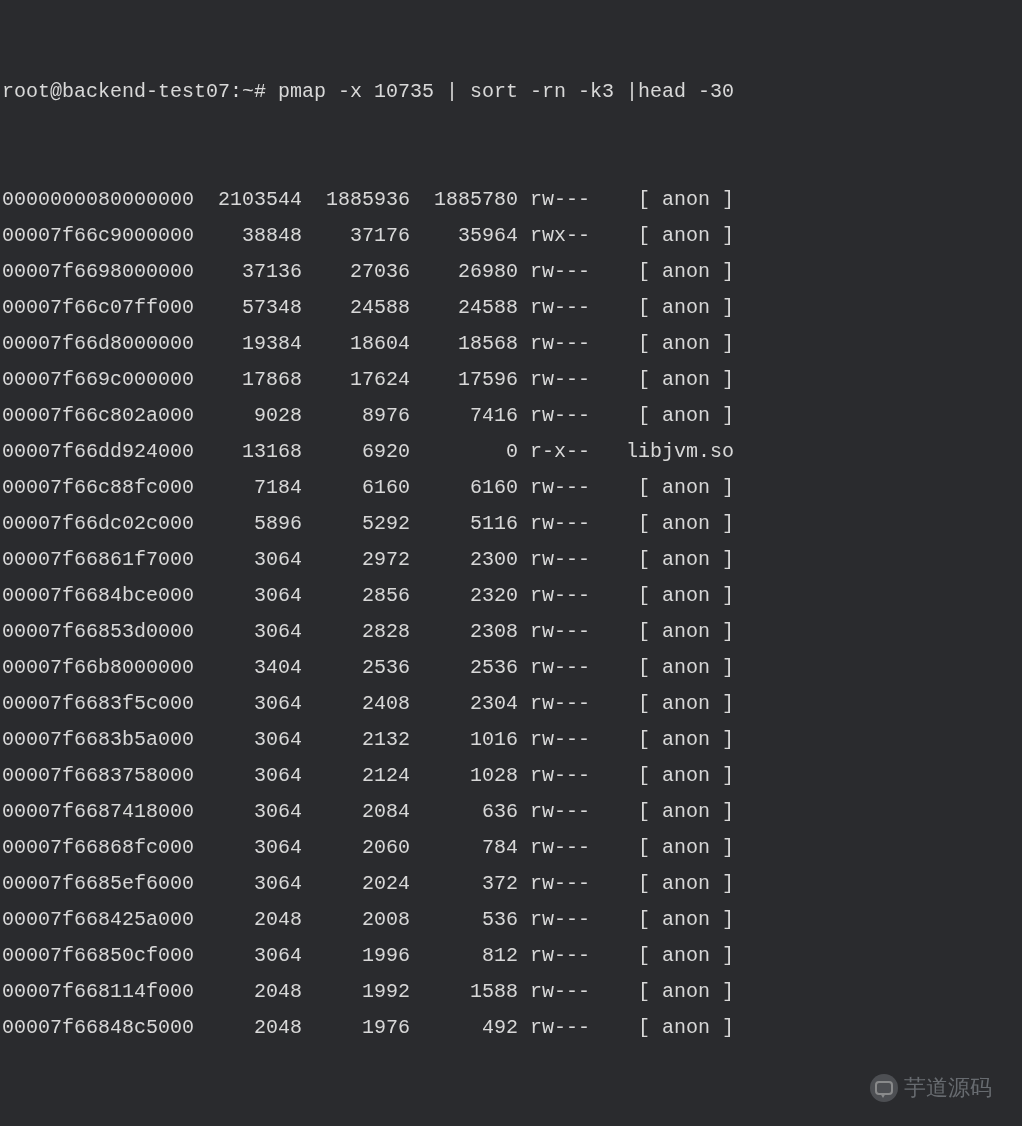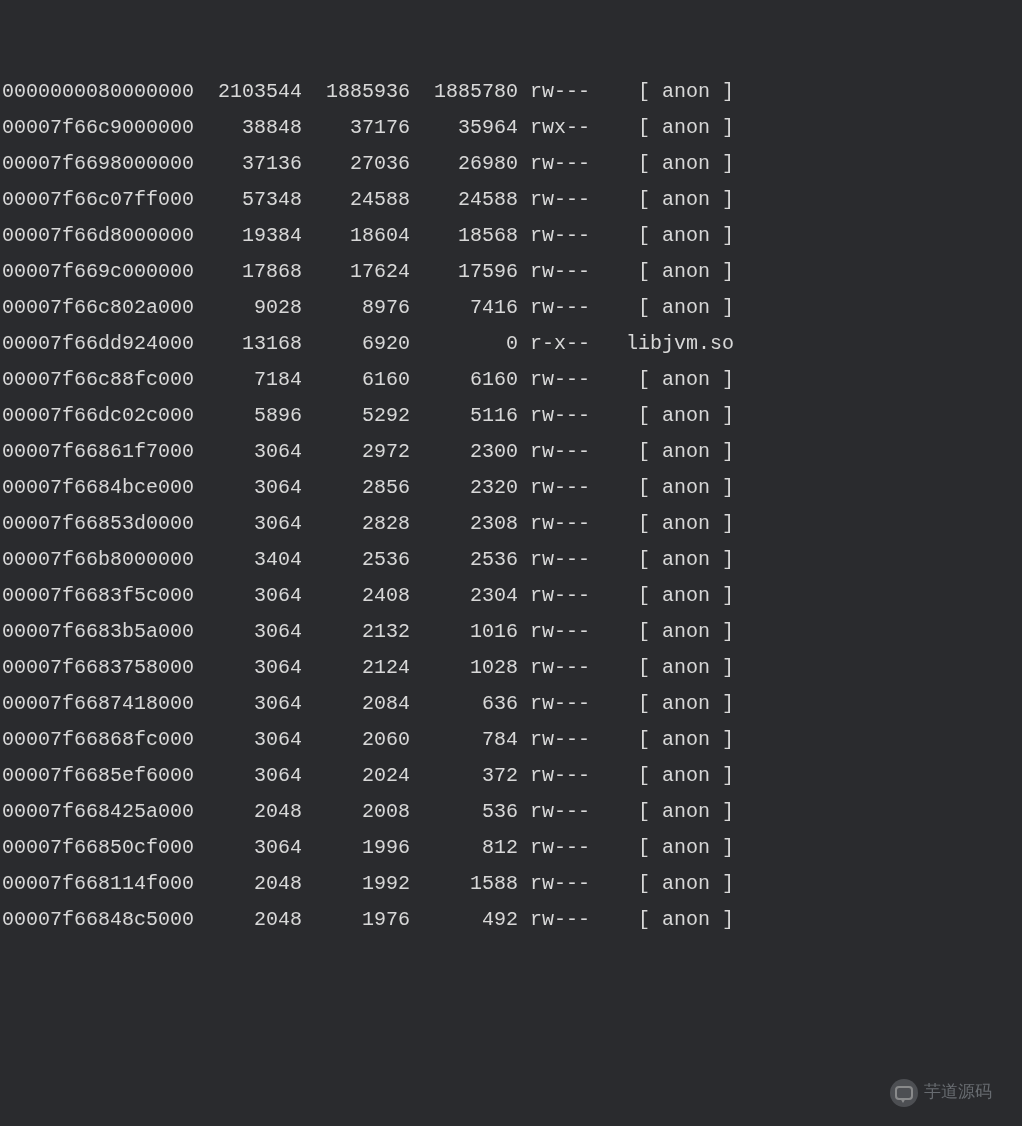--- a/index.html
+++ b/index.html
@@ -24,21 +24,21 @@
   }
   .watermark {
     position: absolute;
     right: 30px;
     bottom: 18px;
     display: flex;
     align-items: center;
     gap: 6px;
     color: #9aa0a6;
     font-family: sans-serif;
-    font-size: 17px;
+    font-size: 22px;
     opacity: 0.55;
   }
   .watermark .icon-circle {
     width: 28px;
     height: 28px;
     border-radius: 50%;
     background: #6a6d72;
     display: flex;
     align-items: center;
     justify-content: center;
@@ -60,20 +60,21 @@
     height: 0;
     border-left: 3px solid transparent;
     border-right: 3px solid transparent;
     border-top: 5px solid #d8d8d8;
   }
 </style>
 </head>
 <body>
 
 <div class="terminal">
+  <div class="line"><span>root@backend-test07:~# </span><span>pmap -x 10735 | sort -rn -k3 |head -30</span></div>
   <div id="rows"><div class="line">0000000080000000  2103544  1885936  1885780 rw---    [ anon ]</div><div class="line">00007f66c9000000    38848    37176    35964 rwx--    [ anon ]</div><div class="line">00007f6698000000    37136    27036    26980 rw---    [ anon ]</div><div class="line">00007f66c07ff000    57348    24588    24588 rw---    [ anon ]</div><div class="line">00007f66d8000000    19384    18604    18568 rw---    [ anon ]</div><div class="line">00007f669c000000    17868    17624    17596 rw---    [ anon ]</div><div class="line">00007f66c802a000     9028     8976     7416 rw---    [ anon ]</div><div class="line">00007f66dd924000    13168     6920        0 r-x--   libjvm.so</div><div class="line">00007f66c88fc000     7184     6160     6160 rw---    [ anon ]</div><div class="line">00007f66dc02c000     5896     5292     5116 rw---    [ anon ]</div><div class="line">00007f66861f7000     3064     2972     2300 rw---    [ anon ]</div><div class="line">00007f6684bce000     3064     2856     2320 rw---    [ anon ]</div><div class="line">00007f66853d0000     3064     2828     2308 rw---    [ anon ]</div><div class="line">00007f66b8000000     3404     2536     2536 rw---    [ anon ]</div><div class="line">00007f6683f5c000     3064     2408     2304 rw---    [ anon ]</div><div class="line">00007f6683b5a000     3064     2132     1016 rw---    [ anon ]</div><div class="line">00007f6683758000     3064     2124     1028 rw---    [ anon ]</div><div class="line">00007f6687418000     3064     2084      636 rw---    [ anon ]</div><div class="line">00007f66868fc000     3064     2060      784 rw---    [ anon ]</div><div class="line">00007f6685ef6000     3064     2024      372 rw---    [ anon ]</div><div class="line">00007f668425a000     2048     2008      536 rw---    [ anon ]</div><div class="line">00007f66850cf000     3064     1996      812 rw---    [ anon ]</div><div class="line">00007f668114f000     2048     1992     1588 rw---    [ anon ]</div><div class="line">00007f66848c5000     2048     1976      492 rw---    [ anon ]</div></div>
   
 </div>
 
 <div class="watermark">
   <span class="icon-circle">
     <span class="bubble"></span>
   </span>
   <span>芋道源码</span>
 </div>

